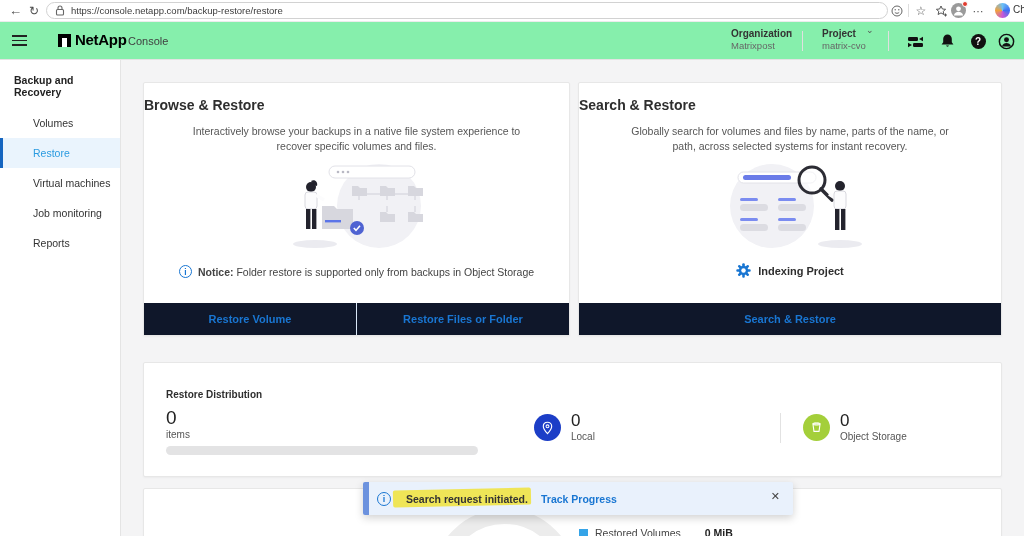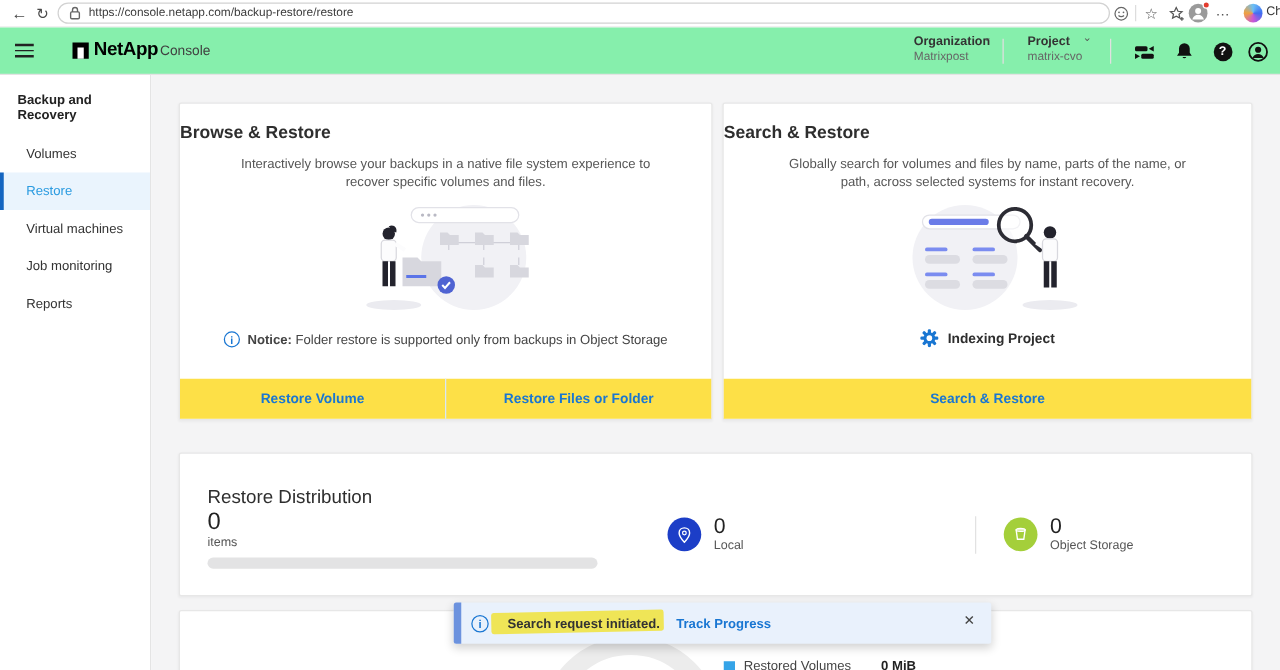--- a/index.html
+++ b/index.html
@@ -33,38 +33,38 @@
   .ctx-label { font-size:10px; font-weight:700; color:#333; line-height:13px; }
   .ctx-value { font-size:9.5px; color:#666; line-height:12px; }
   .ctx-chevron { position:absolute; top:3px; font-size:9px; color:#555; }
   .hdr-sep { position:absolute; top:9px; width:1px; height:20px; background:#e0e0e0; }
   .hdr-ico { position:absolute; top:10px; width:18px; height:18px; display:flex; align-items:center; justify-content:center; cursor:pointer; }
   .help-circle { width:15px; height:15px; border-radius:50%; background:#111; color:#fff; font-size:10px; font-weight:700; display:flex; align-items:center; justify-content:center; }
 
   
   .sidebar { position:absolute; left:0; top:60px; width:121px; height:476px; background:#fff; border-right:1px solid #e4e4e4; }
   .side-header { padding:14px 0 10px 14px; font-size:10.5px; font-weight:700; color:#222; }
-  .side-item { height:30px; line-height:30px; padding-left:18px; font-size:10.5px; color:#333; cursor:pointer; border-left:3px solid transparent; }
+  .side-item { height:30px; line-height:30px; padding-left:30px; font-size:10.5px; color:#333; cursor:pointer; border-left:3px solid transparent; }
   .side-item.active { background:#eaf4fd; color:#2b9be0; border-left:3px solid #1565c0; }
 
   
   .main { position:absolute; left:121px; top:60px; width:903px; height:476px; background:#f4f4f5; }
   .card { position:absolute; background:#fff; border:1px solid #e7e7e7; border-radius:2px; box-shadow:0 1px 2px rgba(0,0,0,0.04); }
   .card-title { font-size:14px; font-weight:700; color:#2e2e2e; padding-top:14px; }
   .card-desc { margin:11px auto 0; width:340px; text-align:center; font-size:10.5px; line-height:15px; color:#565656; }
   .illus { display:block; margin:6px auto 0; }
   .notice-row { position:absolute; left:0; right:0; display:flex; align-items:center; justify-content:center; font-size:10.5px; color:#444; }
   .info-dot { display:inline-flex; width:13px; height:13px; border:1.4px solid #1976d2; border-radius:50%; color:#1976d2; font-size:8.5px; font-weight:700; align-items:center; justify-content:center; margin-right:6px; flex:none; font-style:normal; }
-  .card-footer { position:absolute; left:0; right:0; bottom:0; height:32px; background:#fde047; display:flex; }
+  .card-footer { position:absolute; left:0; right:0; bottom:0; height:32px; background:#0f172a; display:flex; }
   .footer-btn { flex:1; display:flex; align-items:center; justify-content:center; font-size:11px; font-weight:700; color:#1976d2; cursor:pointer; }
   .footer-btn + .footer-btn { border-left:1px solid #d9e7f7; }
   .indexing-row { position:absolute; left:0; right:0; display:flex; align-items:center; justify-content:center; gap:7px; font-size:11px; font-weight:700; color:#2e2e2e; cursor:pointer; }
 
   
-  .dist-title { position:absolute; left:22px; top:26px; font-size:15px; font-weight:400; color:#2e2e2e; }
+  .dist-title { position:absolute; left:22px; top:26px; font-size:10px; font-weight:700; color:#2e2e2e; }
   .big-num { font-size:19px; color:#222; }
   .small-lbl { font-size:10px; color:#555; }
   .dist-bar { position:absolute; left:22px; top:83px; width:312px; height:9px; border-radius:5px; background:#e3e3e4; }
   .dist-circle { position:absolute; width:27px; height:27px; border-radius:50%; display:flex; align-items:center; justify-content:center; }
   .dist-sep { position:absolute; width:1px; height:30px; background:#e2e2e2; }
 
   
   .toast { position:absolute; left:242px; top:422px; width:430px; height:33px; background:#e9f1fc; border-radius:2px; box-shadow:0 3px 8px rgba(0,0,0,0.18); z-index:10; display:flex; align-items:center; }
   .toast-bar { position:absolute; left:0; top:0; width:6px; height:33px; background:#6c92de; border-radius:2px 0 0 2px; }
   .toast-highlight { position:absolute; left:30px; top:7px; width:138px; height:17px; background:#f0e232; opacity:0.82; transform:rotate(-1.2deg); border-radius:2px; }

